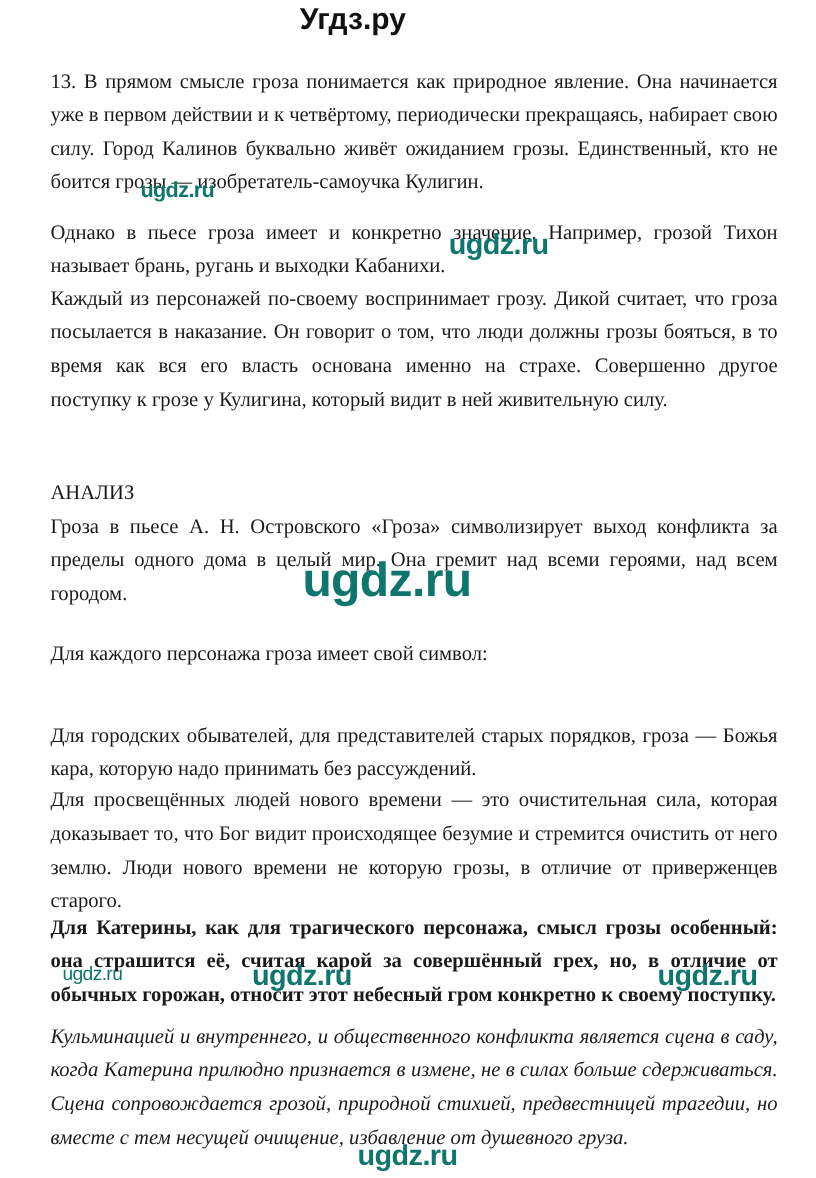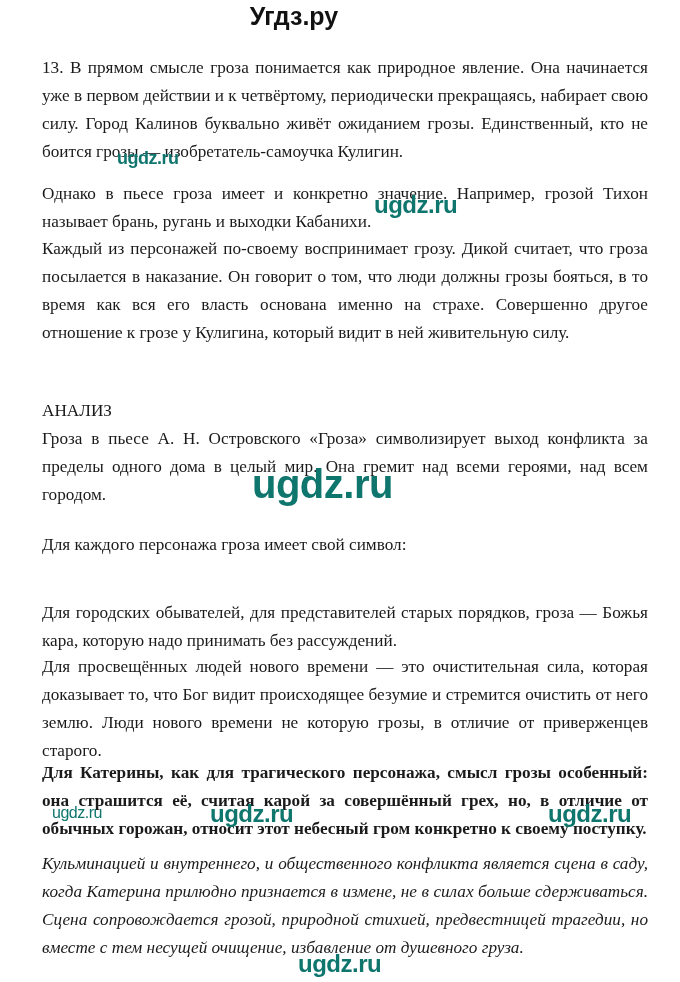--- a/index.html
+++ b/index.html
@@ -26,21 +26,21 @@
   .wm-lg { font-size: 40px; }
   .wm-thin { font-weight: normal; font-size: 16px; }
 </style>
 </head>
 <body>
 
 <div class="site-title">Угдз.ру</div>
 
 <p class="para" style="top:38px;">13. В прямом смысле гроза понимается как природное явление. Она начинается уже в первом действии и к четвёртому, периодически прекращаясь, набирает свою силу. Город Калинов буквально живёт ожиданием грозы. Единственный, кто не боится грозы — изобретатель-самоучка Кулигин.</p>
 <p class="para" style="top:164px;">Однако в пьесе гроза имеет и конкретно значение. Например, грозой Тихон называет брань, ругань и выходки Кабанихи.</p>
-<p class="para" style="top:219px;">Каждый из персонажей по-своему воспринимает грозу. Дикой считает, что гроза посылается в наказание. Он говорит о том, что люди должны грозы бояться, в то время как вся его власть основана именно на страхе. Совершенно другое отношение к грозе у Кулигина, который видит в ней живительную силу.</p>
+<p class="para" style="top:219px;">Каждый из персонажей по-своему воспринимает грозу. Дикой считает, что гроза посылается в наказание. Он говорит о том, что люди должны грозы бояться, в то время как вся его власть основана именно на страхе. Совершенно другое поступку к грозе у Кулигина, который видит в ней живительную силу.</p>
 <p class="para" style="top:381px;">АНАЛИЗ</p>
 <p class="para" style="top:409px;">Гроза в пьесе А. Н. Островского «Гроза» символизирует выход конфликта за пределы одного дома в целый мир. Она гремит над всеми героями, над всем городом.</p>
 <p class="para" style="top:515px;">Для каждого персонажа гроза имеет свой символ:</p>
 <p class="para" style="top:583px;">Для городских обывателей, для представителей старых порядков, гроза — Божья кара, которую надо принимать без рассуждений.</p>
 <p class="para" style="top:637px;">Для просвещённых людей нового времени — это очистительная сила, которая доказывает то, что Бог видит происходящее безумие и стремится очистить от него землю. Люди нового времени не которую грозы, в отличие от приверженцев старого.</p>
 <p class="para" style="top:743px;font-weight:bold;">Для Катерины, как для трагического персонажа, смысл грозы особенный: она страшится её, считая карой за совершённый грех, но, в отличие от обычных горожан, относит этот небесный гром конкретно к своему поступку.</p>
 <p class="para" style="top:834px;font-style:italic;">Кульминацией и внутреннего, и общественного конфликта является сцена в саду, когда Катерина прилюдно признается в измене, не в силах больше сдерживаться. Сцена сопровождается грозой, природной стихией, предвестницей трагедии, но вместе с тем несущей очищение, избавление от душевного груза.</p>
 
 <div class="wm wm-sm" style="left:117px;top:148px;">ugdz.ru</div>
 <div class="wm wm-md" style="left:374px;top:191px;">ugdz.ru</div>

